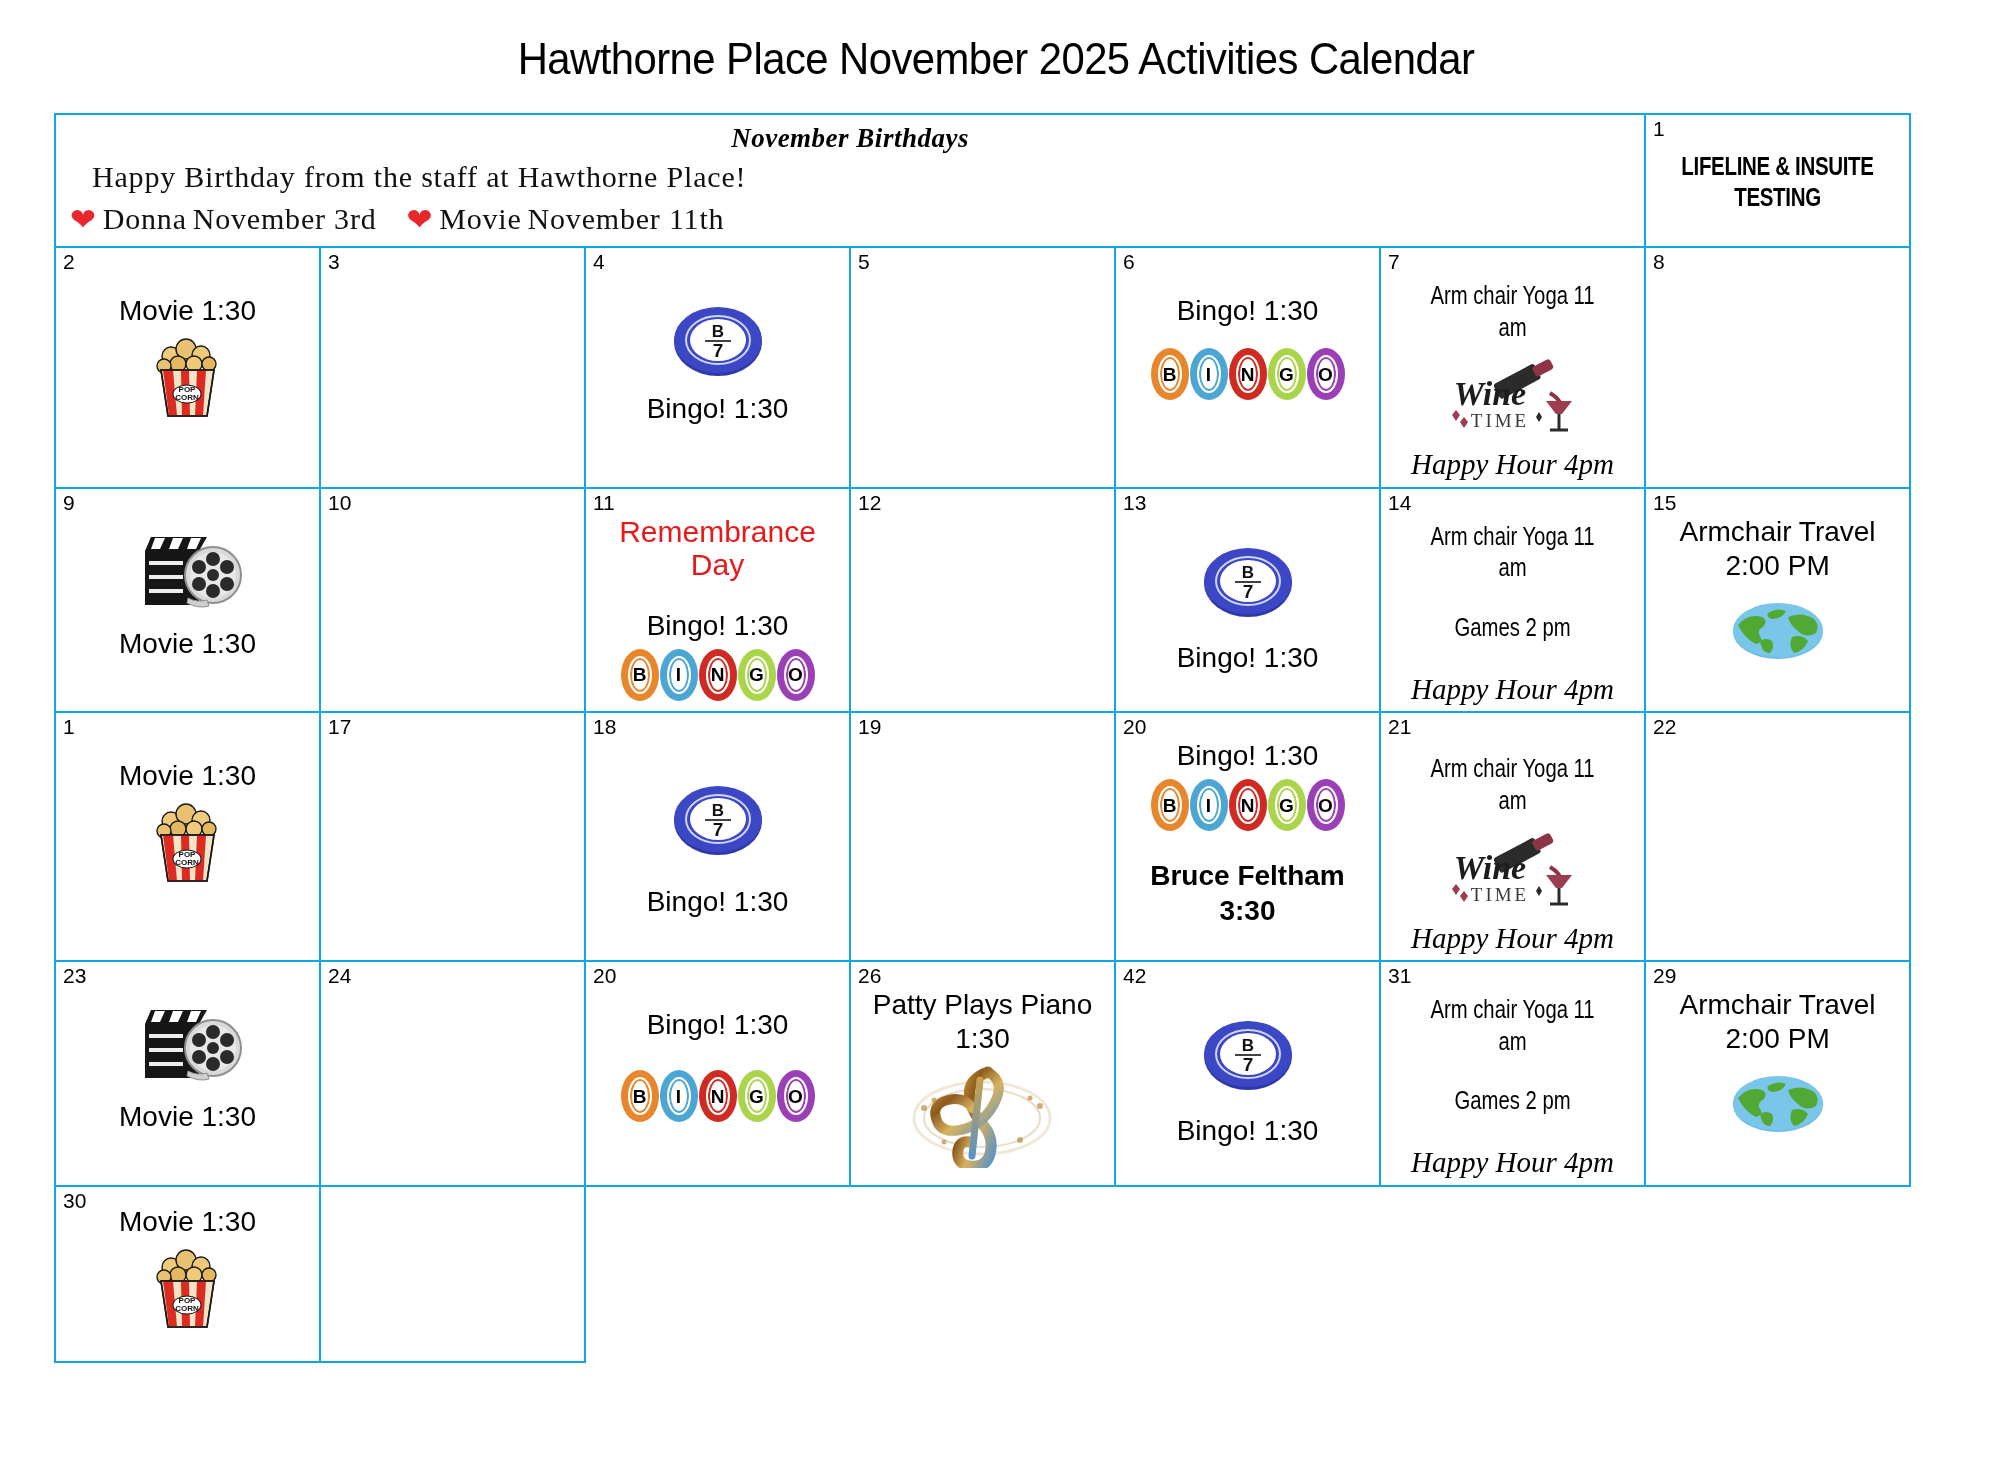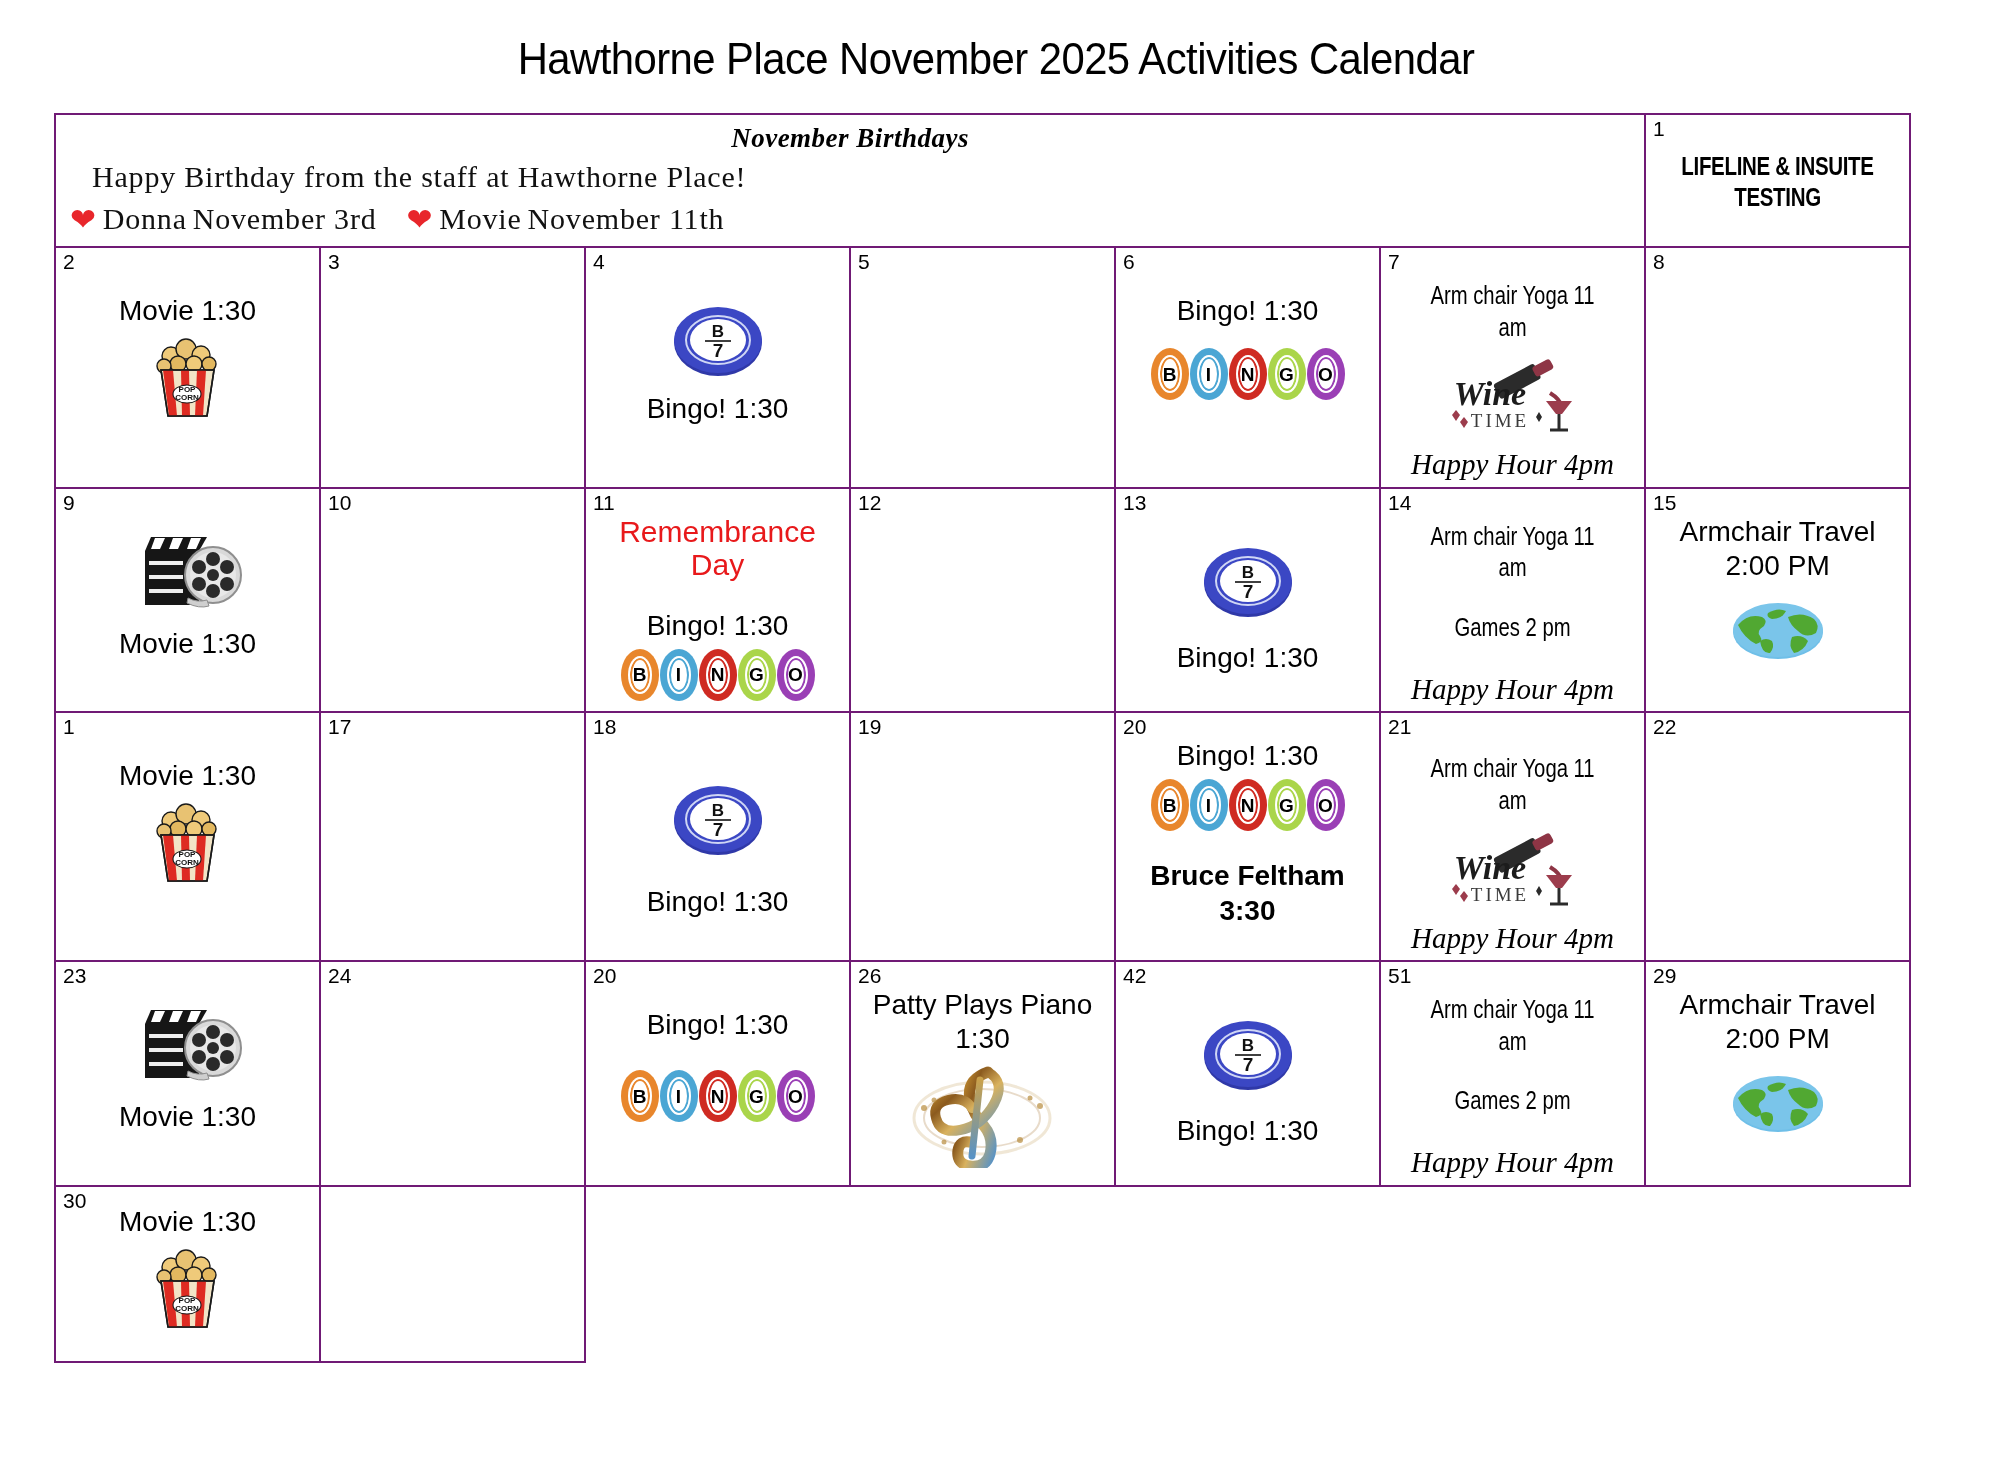--- a/index.html
+++ b/index.html
@@ -35,21 +35,21 @@
     height: 44px;
     font-size: 31px;
     font-weight: 400;
     font-family: "Liberation Sans", sans-serif;
     transform: scaleX(0.95);
     text-align: center;
     vertical-align: middle;
   }
 
   td.cell {
-    border: 2px solid #701a75;
+    border: 2px solid #0ea5e9;
     vertical-align: top;
     height: 212px;
     padding: 0;
     position: relative;
     background: #fff;
   }
   td.nocell { border: none; background: #fff; }
 
   .daynum {
     position: absolute;
@@ -724,21 +724,21 @@
               <line x1="33" y1="39" x2="59" y2="39" stroke="#111" stroke-width="1.6"></line>
               <text x="46" y="55" font-family="Liberation Sans, sans-serif" font-size="19" font-weight="bold" text-anchor="middle" fill="#111">7</text>
             </svg>
           </span>
           <div class="sp14"></div>
           <div class="t-plain">Bingo! 1:30</div>
         </div>
       </td>
 
       <td class="cell">
-        <div class="daynum">51</div>
+        <div class="daynum">31</div>
         <div class="cellbody">
           <div class="sp6"></div>
           <span class="t-cond">Arm chair Yoga 11 am</span>
           <div class="sp28"></div>
           <span class="t-cond">Games 2 pm</span>
           <div class="sp28"></div>
           <div class="t-script">Happy Hour 4pm</div>
         </div>
       </td>
 

